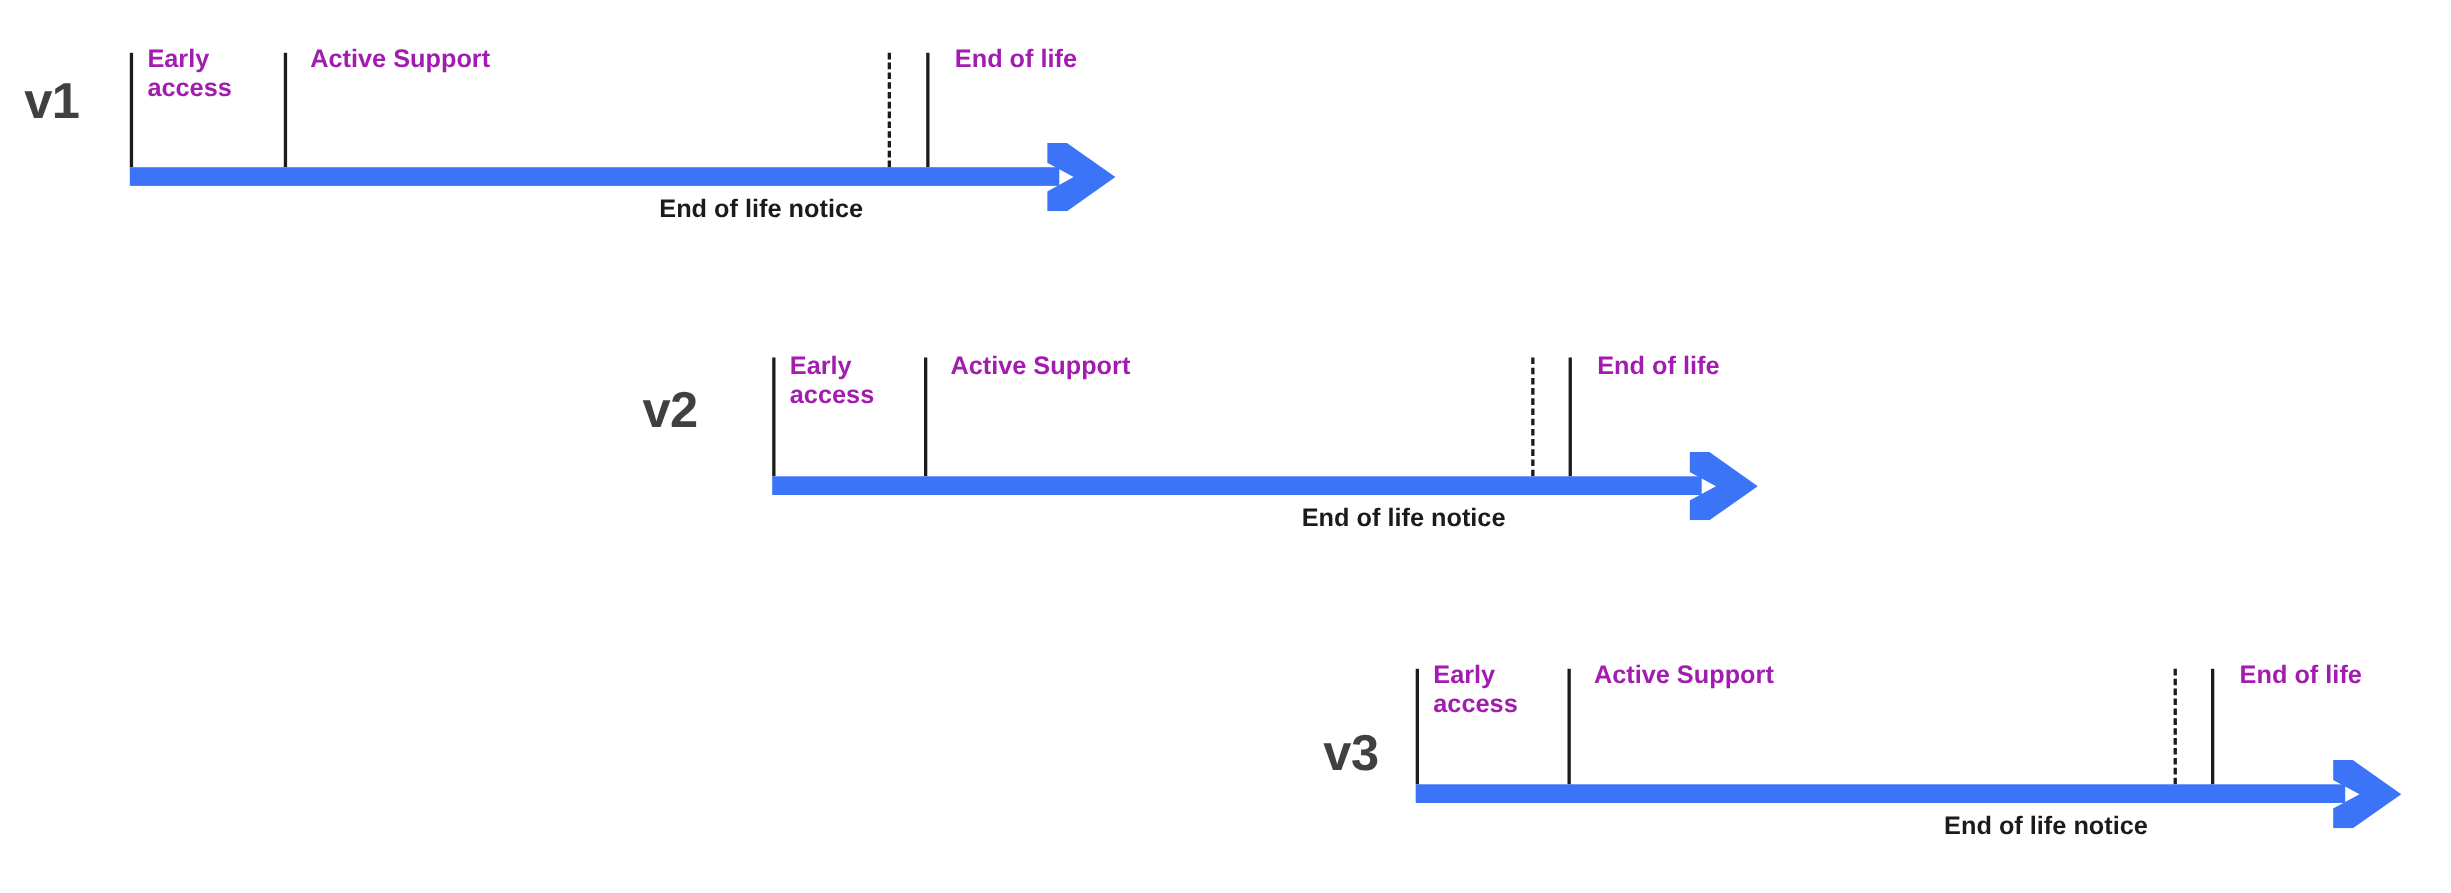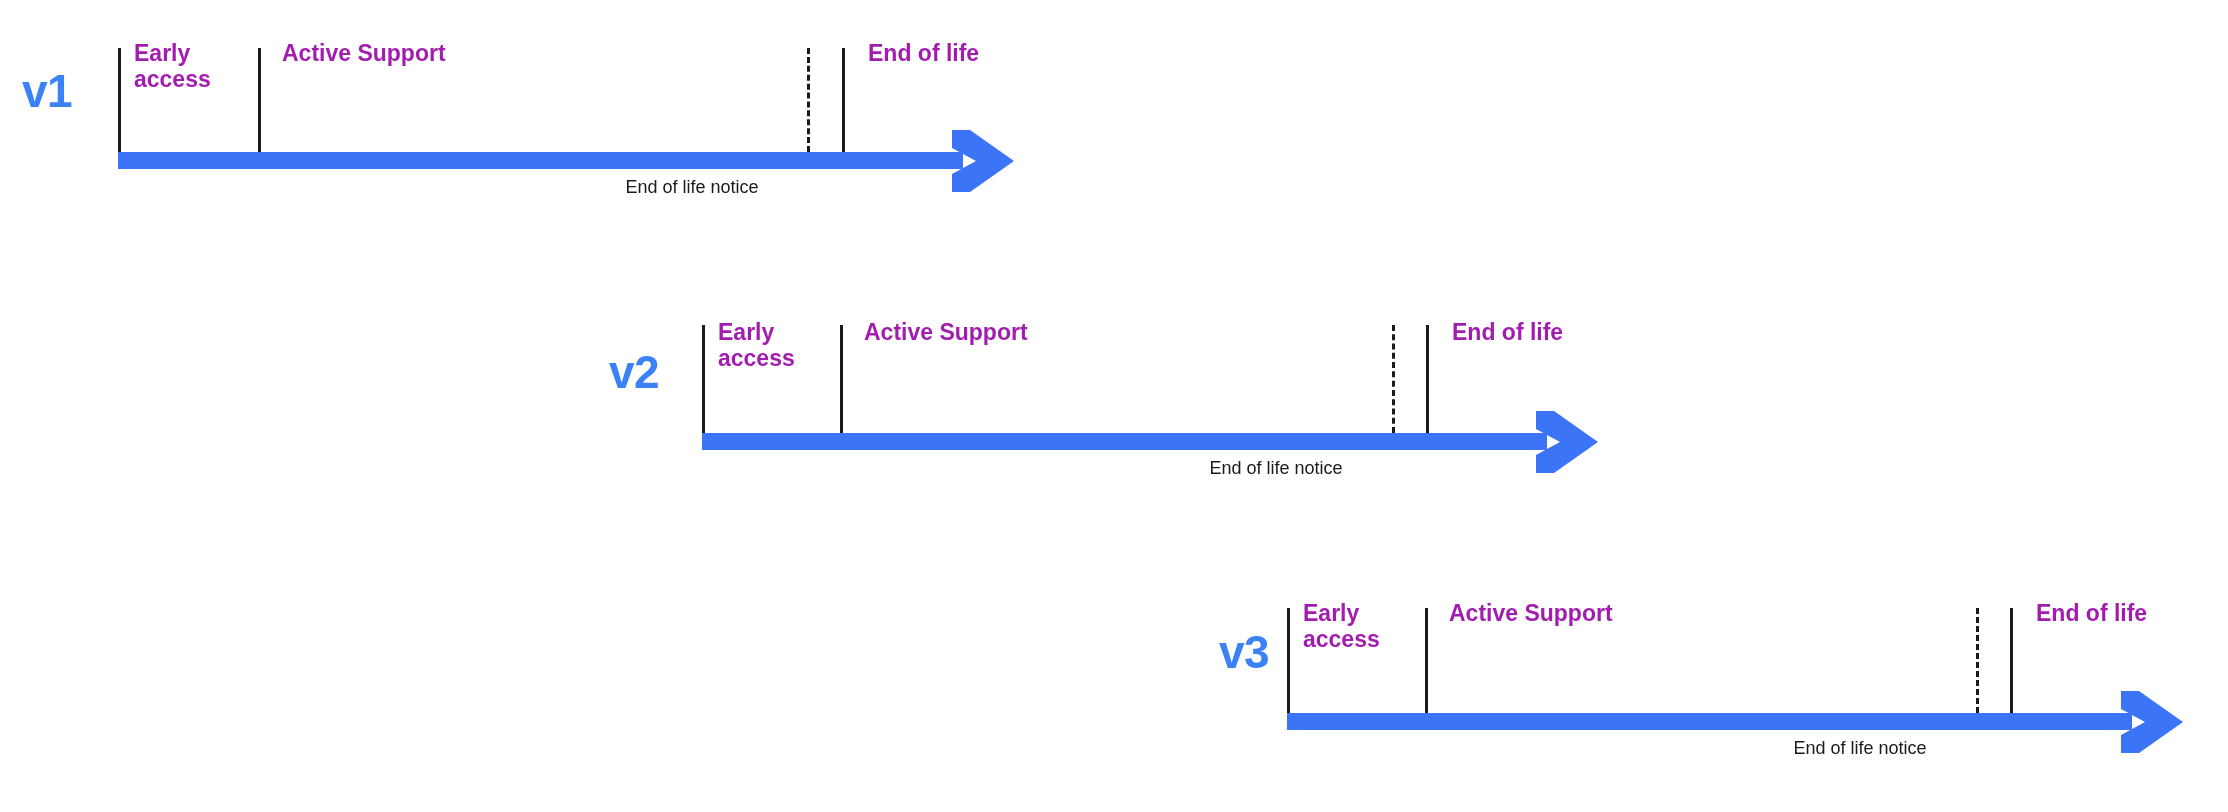--- a/index.html
+++ b/index.html
@@ -27,21 +27,21 @@
     height: 812px;
     pointer-events: none;
   }
   .timeline-row > * { pointer-events: auto; }
 
   
   .version-label {
     position: absolute;
     font-size: 46px;
     font-weight: 700;
-    color: #3b82f6;
+    color: #404040;
     letter-spacing: -0.5px;
     line-height: 1;
     white-space: nowrap;
   }
 
   
   .tick {
     position: absolute;
     width: 3px;
     background: #1b1b1b;
@@ -71,22 +71,22 @@
   .arrow-head {
     position: absolute;
     width: 0;
     height: 0;
   }
   .arrow-head svg { display: block; }
 
   
   .notice-label {
     position: absolute;
-    font-size: 18px;
-    font-weight: 400;
+    font-size: 23px;
+    font-weight: 700;
     color: #1b1b1b;
     line-height: 1;
     white-space: nowrap;
     text-align: center;
     transform: translateX(-50%);
   }
 </style>
 </head>
 <body>
 
@@ -110,21 +110,21 @@
       <svg width="64" height="62" viewBox="0 0 64 62" aria-hidden="true">
         <path d="M6 2 L10 2 L46 29.5 L46 32.5 L10 60 L6 60 L2 55 L2 52 L33 31 L2 10 L2 7 Z" fill="#3b74f7"></path>
         <path d="M0 0 L18 0 L62 31 L18 62 L0 62 L0 44 L24 31 L0 18 Z" fill="#3b74f7"></path>
       </svg>
     </div>
 
     <div class="notice-label" style="left:692px; top:178px;">End of life notice</div>
   </div>
 
   <div class="timeline-row">
-    <div class="version-label" style="left:609px; top:349px;">v2</div>
+    <div class="version-label" style="left:584px; top:349px;">v2</div>
 
     <div class="tick" style="left:702px; top:325px; height:108px;"></div>
     <div class="tick" style="left:840px; top:325px; height:108px;"></div>
     <div class="tick dashed" style="left:1392px; top:325px; height:108px;"></div>
     <div class="tick" style="left:1426px; top:325px; height:108px;"></div>
 
     <div class="phase-label" style="left:718px; top:319px;">Early
 access</div>
     <div class="phase-label" style="left:864px; top:319px;">Active Support</div>
     <div class="phase-label" style="left:1452px; top:319px;">End of life</div>
@@ -133,21 +133,21 @@
     <div class="arrow-head" style="left:1536px; top:411px;">
       <svg width="64" height="62" viewBox="0 0 64 62" aria-hidden="true">
         <path d="M0 0 L18 0 L62 31 L18 62 L0 62 L0 44 L24 31 L0 18 Z" fill="#3b74f7"></path>
       </svg>
     </div>
 
     <div class="notice-label" style="left:1276px; top:459px;">End of life notice</div>
   </div>
 
   <div class="timeline-row">
-    <div class="version-label" style="left:1203px; top:629px;margin-left:16px;">v3</div>
+    <div class="version-label" style="left:1203px; top:661px;">v3</div>
 
     <div class="tick" style="left:1287px; top:608px; height:105px;"></div>
     <div class="tick" style="left:1425px; top:608px; height:105px;"></div>
     <div class="tick dashed" style="left:1976px; top:608px; height:105px;"></div>
     <div class="tick" style="left:2010px; top:608px; height:105px;"></div>
 
     <div class="phase-label" style="left:1303px; top:600px;">Early
 access</div>
     <div class="phase-label" style="left:1449px; top:600px;">Active Support</div>
     <div class="phase-label" style="left:2036px; top:600px;">End of life</div>

